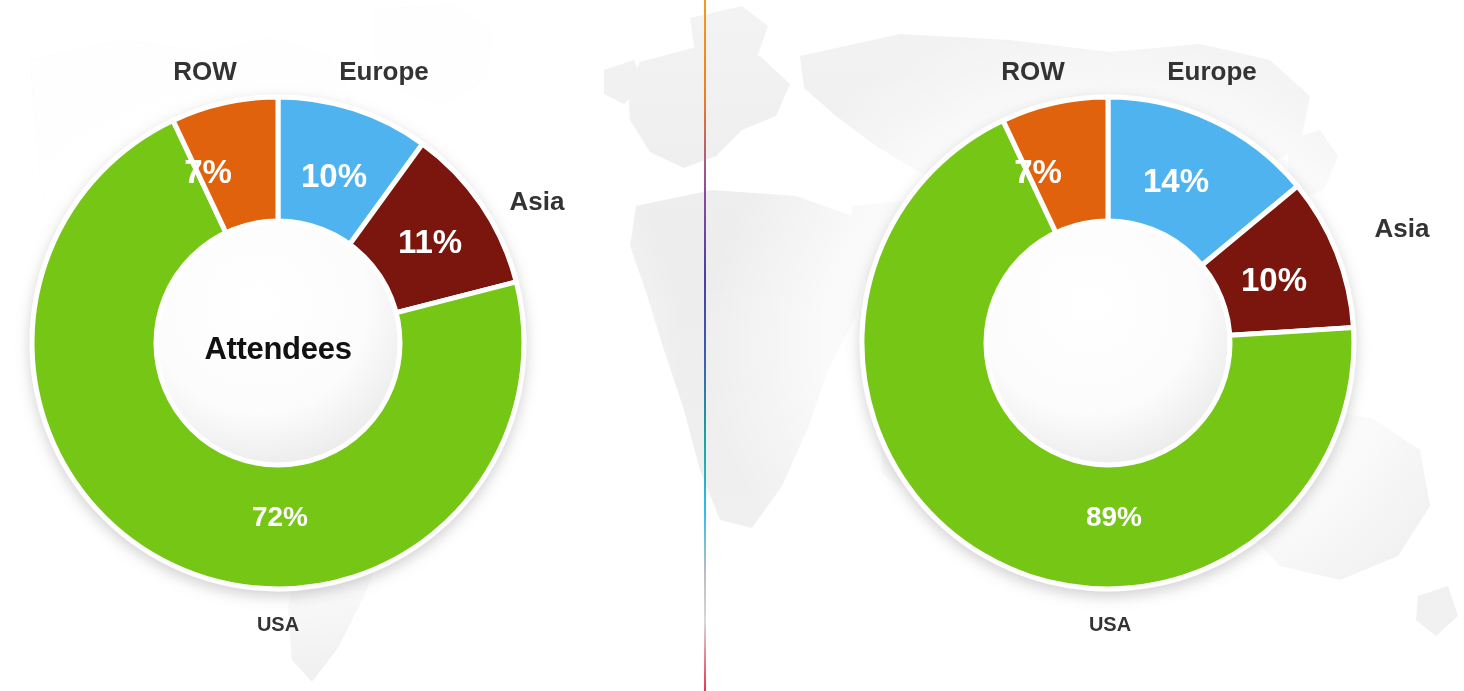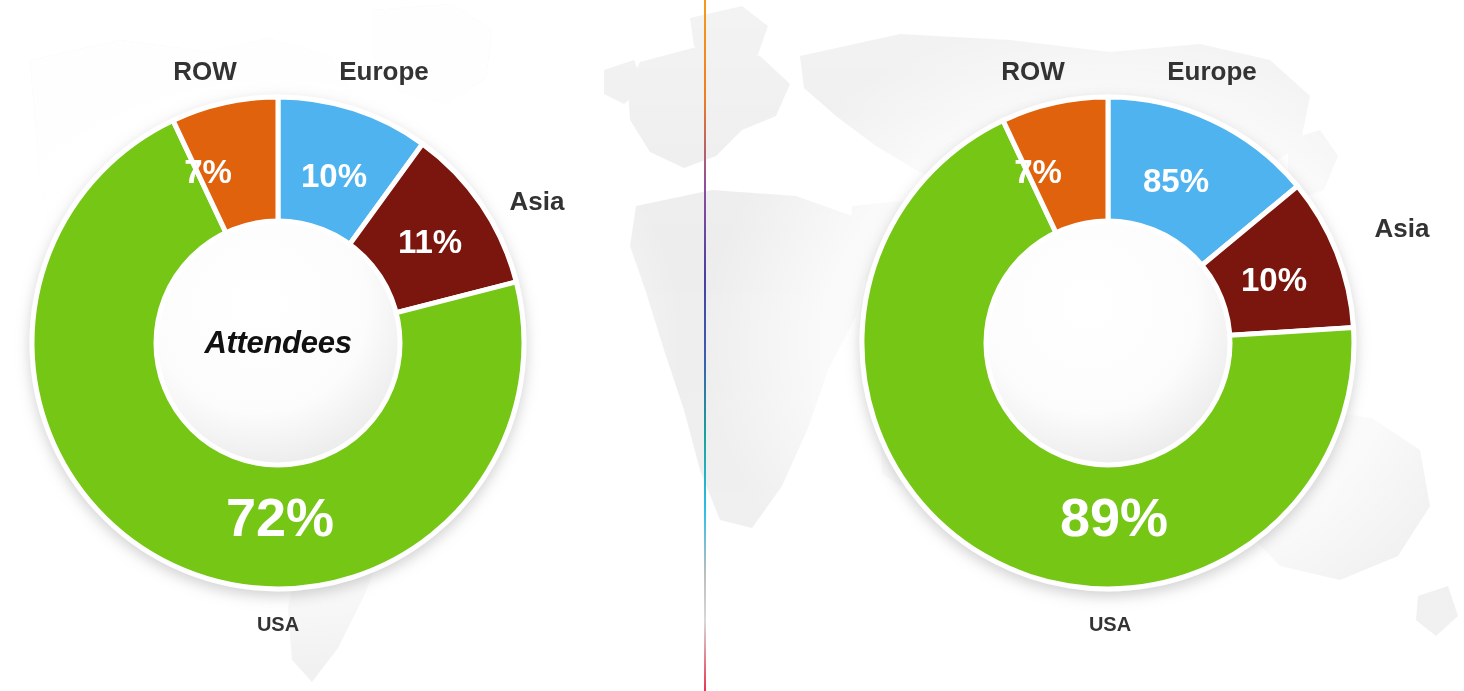--- a/index.html
+++ b/index.html
@@ -85,21 +85,21 @@
 
   
   .slice-value {
     position: absolute;
     font-weight: bold;
     color: #ffffff;
     white-space: nowrap;
     transform: translate(-50%, -50%);
     line-height: 1;
   }
-  .slice-value.big { font-size: 54px; }
+  .slice-value.big { font-size: 28px; }
   .slice-value.mid { font-size: 33px; }
 
   
   .cat-label {
     position: absolute;
     font-weight: bold;
     color: #333333;
     white-space: nowrap;
     transform: translate(-50%, -50%);
     line-height: 1;
@@ -209,21 +209,21 @@
           <path fill="#7A1309" stroke="#ffffff" stroke-width="5" d="M 250 250 L 394.58 50.86 A 246 246 0 0 1 488.32 188.93 Z"></path>
 
           <path fill="#76C619" stroke="#ffffff" stroke-width="5" d="M 250 250 L 488.32 188.93 A 246 246 0 1 1 145.01 27.43 Z"></path>
 
           <path fill="#E0620D" stroke="#ffffff" stroke-width="5" d="M 250 250 L 145.01 27.43 A 246 246 0 0 1 250 4 Z"></path>
         </g>
 
         <circle cx="250" cy="250" r="122" fill="url(#holeGradA)" stroke="#ffffff" stroke-width="5"></circle>
       </svg>
 
-      <div class="center-title" style="top:232px;font-style:italic;">Attendees</div>
+      <div class="center-title" style="top:238px;">Attendees</div>
 
       <div class="slice-value mid" style="left:306px; top:82px;">10%</div>
       <div class="slice-value mid" style="left:180px; top:78px;">7%</div>
       <div class="slice-value mid" style="left:402px; top:148px;">11%</div>
       <div class="slice-value big" style="left:252px; top:424px;">72%</div>
     </div>
 
     <div class="cat-label" style="left:205px; top:71px;">ROW</div>
     <div class="cat-label" style="left:384px; top:71px;">Europe</div>
     <div class="cat-label" style="left:537px; top:201px;">Asia</div>
@@ -252,21 +252,21 @@
 
           <path fill="#76C619" stroke="#ffffff" stroke-width="5" d="M 250 250 L 495.46 234.56 A 246 246 0 1 1 145.01 27.43 Z"></path>
 
           <path fill="#E0620D" stroke="#ffffff" stroke-width="5" d="M 250 250 L 145.01 27.43 A 246 246 0 0 1 250 4 Z"></path>
         </g>
 
         <circle cx="250" cy="250" r="122" fill="url(#holeGradB)" stroke="#ffffff" stroke-width="5"></circle>
       </svg>
 
 
-      <div class="slice-value mid" style="left:318px; top:87px;">85%</div>
+      <div class="slice-value mid" style="left:318px; top:87px;">14%</div>
       <div class="slice-value mid" style="left:180px; top:78px;">7%</div>
       <div class="slice-value mid" style="left:416px; top:186px;">10%</div>
       <div class="slice-value big" style="left:256px; top:424px;">89%</div>
     </div>
 
     <div class="cat-label" style="left:327px; top:71px;">ROW</div>
     <div class="cat-label" style="left:506px; top:71px;">Europe</div>
     <div class="cat-label" style="left:696px; top:228px;">Asia</div>
     <div class="cat-label small" style="left:404px; top:624px;">USA</div>
   </div>

